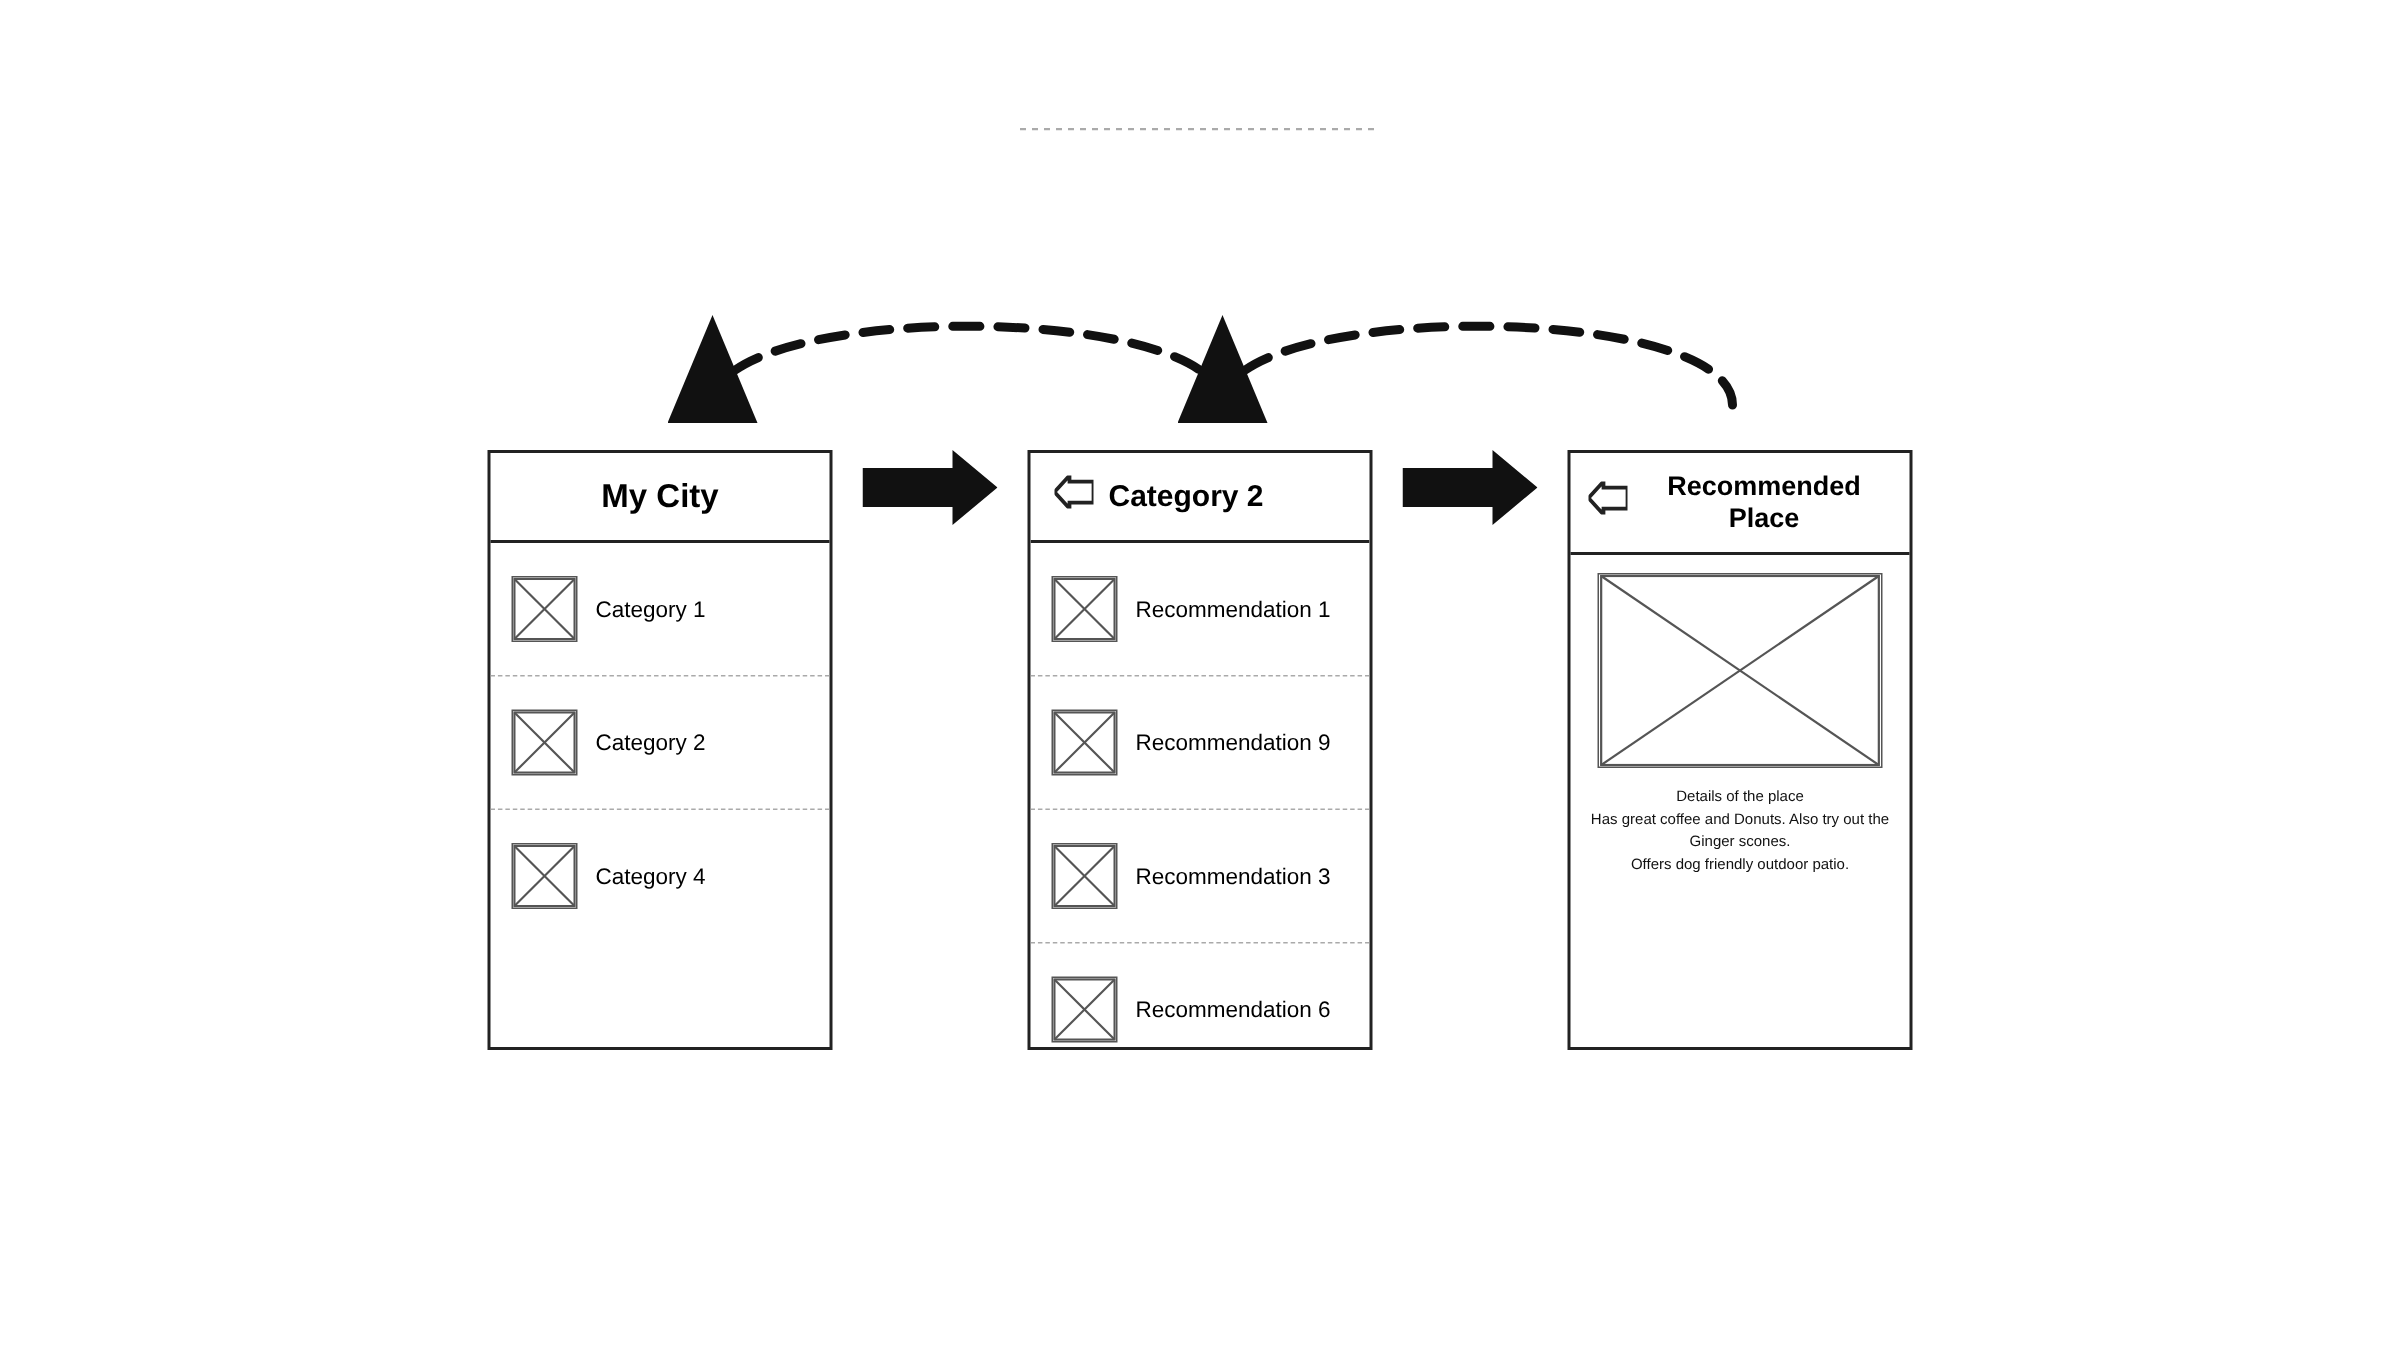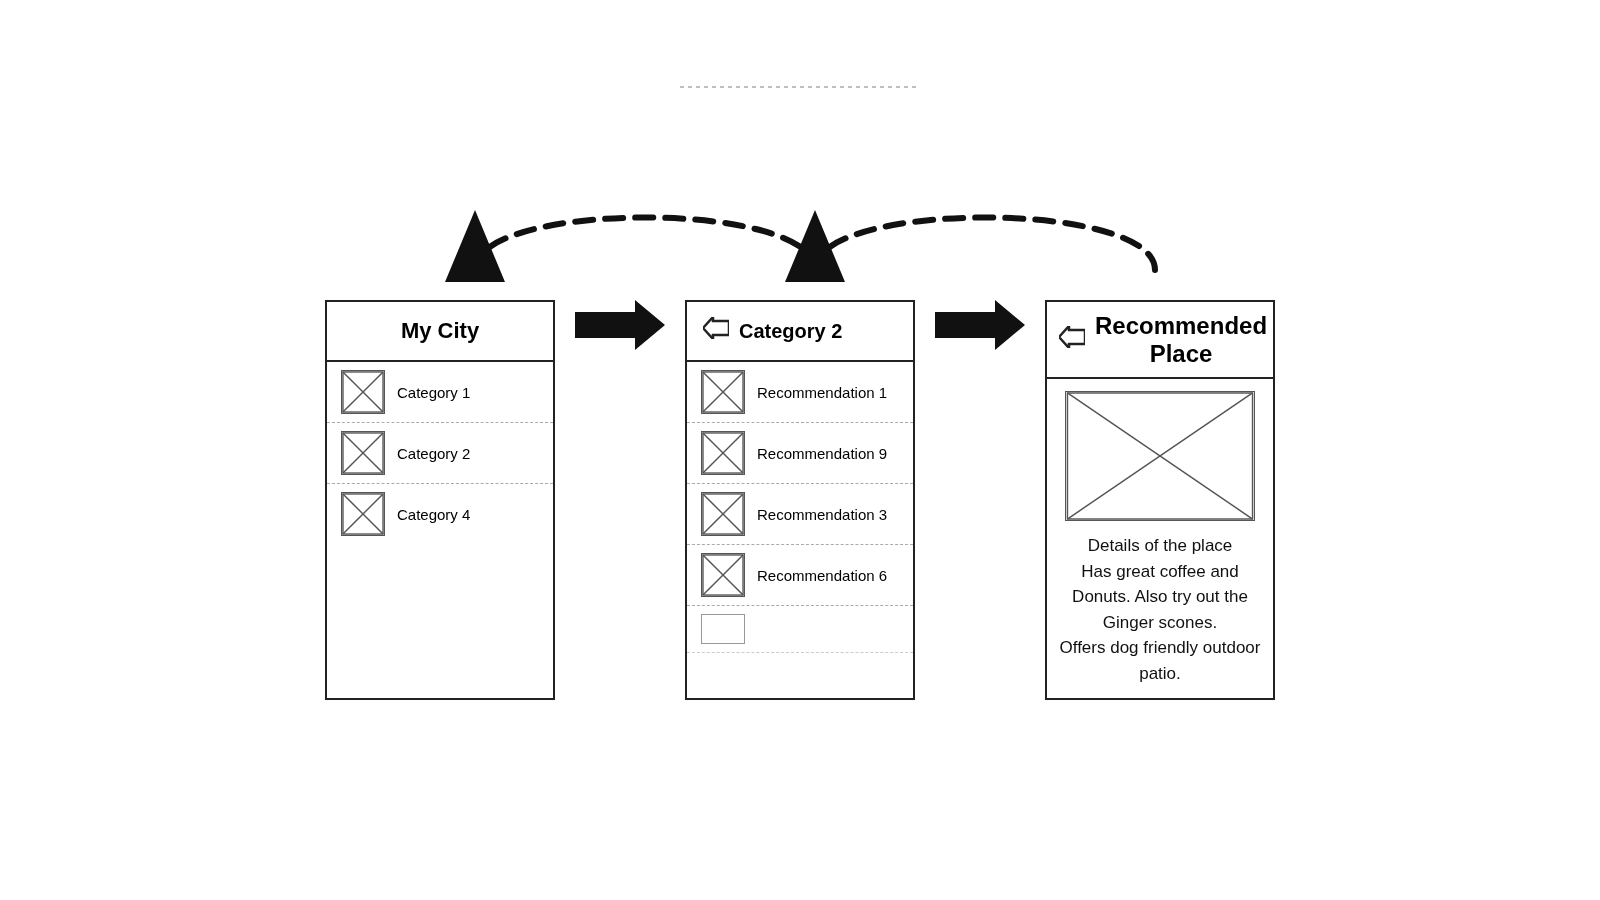--- a/index.html
+++ b/index.html
@@ -65,29 +65,29 @@
       overflow: hidden;
     }
 
     
     .panel-place {
       width: 230px;
       height: 400px;
     }
 
     .panel-place .panel-header {
-      font-size: 24px;
+      font-size: 18px;
       padding-left: 12px;
     }
 
     .list-item {
       display: flex;
       align-items: center;
       gap: 12px;
-      padding: 8px 14px;
+      padding: 22px 14px;
       border-bottom: 1px dashed #aaa;
       font-size: 15px;
     }
 
     .list-item:last-child {
       border-bottom: none;
     }
 
     
     .img-placeholder {
@@ -114,21 +114,21 @@
       background: #fff;
     }
 
     .img-placeholder-large svg {
       width: 100%;
       height: 100%;
     }
 
     .place-details {
       padding: 0 12px 12px 12px;
-      font-size: 17px;
+      font-size: 10px;
       line-height: 1.5;
       color: #111;
     }
 
     
     .scene {
       position: relative;
       display: flex;
       align-items: center;
       gap: 0;

